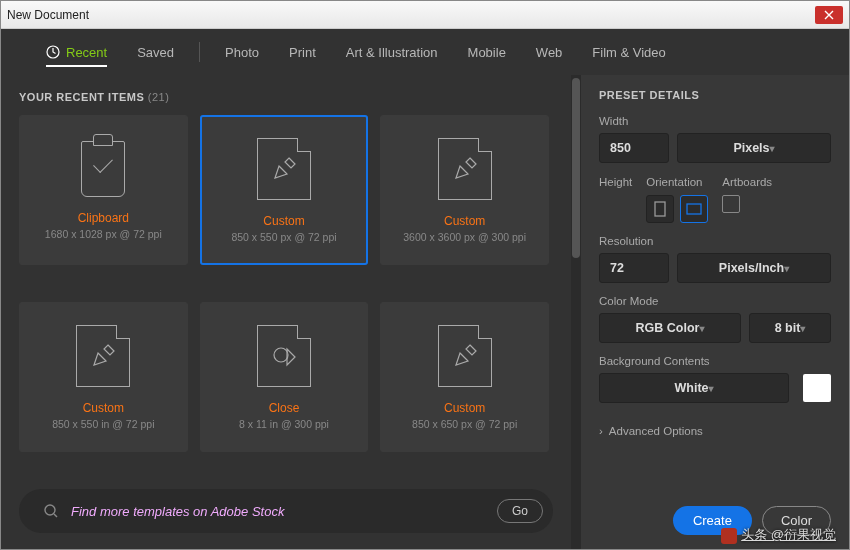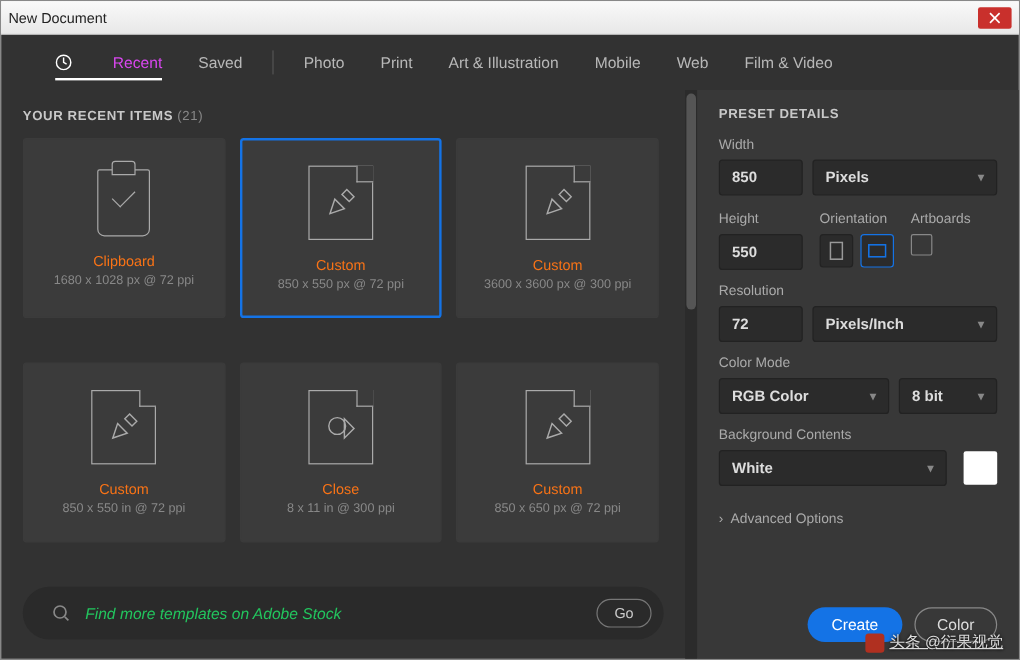--- a/index.html
+++ b/index.html
@@ -4,51 +4,51 @@
 <style>
 * { margin: 0; padding: 0; box-sizing: border-box; font-family: -apple-system, "Segoe UI", Arial, sans-serif; }
 body { background: #fff; width: 850px; height: 550px; overflow: hidden; }
 .window { width: 850px; height: 550px; border: 1px solid #888; background: #fff; display: flex; flex-direction: column; }
 .titlebar { height: 28px; background: linear-gradient(#f9f9f9,#e8e8e8); display: flex; align-items: center; padding: 0 6px; border-bottom: 1px solid #ccc; }
 .titlebar span { font-size: 12px; color: #222; }
 .closebtn { margin-left: auto; width: 28px; height: 18px; background: #c9302c; border-radius: 2px; display: flex; align-items: center; justify-content: center; color: #fff; font-size: 12px; cursor: pointer; }
 .app { flex: 1; background: #323232; color: #b8b8b8; display: flex; flex-direction: column; }
 .tabbar { display: flex; align-items: center; height: 46px; padding: 0 30px; }
 .tabbar .tab { font-size: 13px; padding: 0 15px; height: 46px; display: flex; align-items: center; cursor: pointer; color: #b8b8b8; }
-.tabbar .tab.active { color: #d946ef; position: relative; gap: 28px; }
+.tabbar .tab.active { color: #84cc16; position: relative; }
 .tabbar .tab.active::after { content: ""; position: absolute; left: 15px; right: 15px; bottom: 8px; height: 2px; background: #fff; }
 .tabbar .divider { width: 1px; height: 20px; background: #555; margin: 0 10px; }
 .clock-icon { margin-right: 6px; }
 .content { flex: 1; display: flex; min-height: 0; }
 .left { flex: 1; padding: 16px 18px; display: flex; flex-direction: column; min-height: 0; position: relative; }
 .left h4 { font-size: 11px; font-weight: 600; letter-spacing: .5px; color: #c8c8c8; margin-bottom: 12px; }
 .left h4 .count { color: #888; font-weight: 400; }
 .presetgrid { display: grid; grid-template-columns: repeat(3,1fr); gap: 12px; overflow-y: auto; flex: 1; padding-right: 4px; }
 .card { background: #3b3b3b; border: 1px solid #3b3b3b; border-radius: 3px; height: 150px; display: flex; flex-direction: column; align-items: center; justify-content: center; cursor: pointer; }
 .card.selected { border: 2px solid #1473e6; }
 .card .iconbox { width: 54px; height: 62px; border: 1.2px solid #aaa; position: relative; margin-bottom: 14px; }
 .card .iconbox .fold { position: absolute; top: -1px; right: -1px; width: 14px; height: 14px; background: #3b3b3b; border-left: 1.2px solid #aaa; border-bottom: 1.2px solid #aaa; }
 .card .clipboard { width: 44px; height: 56px; border: 1.2px solid #aaa; border-radius: 2px 2px 6px 6px; position: relative; margin-bottom: 14px; }
 .card .clipboard::before { content:""; position:absolute; top:-8px; left:50%; transform:translateX(-50%); width:18px; height:10px; border:1.2px solid #aaa; border-radius:3px 3px 0 0; background:#3b3b3b; }
 .card .clipboard .check { position:absolute; top:16px; left:12px; width:18px; height:10px; border-left:1.2px solid #aaa; border-bottom:1.2px solid #aaa; transform:rotate(-45deg); }
 .card .name { font-size: 12px; color: #f97316; margin-bottom: 3px; }
 .card .dims { font-size: 10.5px; color: #888; }
 .iconbox svg { position: absolute; top: 50%; left: 50%; transform: translate(-50%,-50%); }
 .searchbar { margin-top: 12px; background: #2a2a2a; border-radius: 40px; height: 44px; display: flex; align-items: center; padding: 0 10px 0 24px; }
 .searchbar .mag { margin-right: 12px; color: #888; }
-.searchbar .placeholder { flex: 1; font-style: italic; color: #22c55e; font-size: 13px; }
+.searchbar .placeholder { flex: 1; font-style: italic; color: #f0abfc; font-size: 13px; }
 .searchbar .go { border: 1px solid #777; border-radius: 20px; padding: 4px 14px; font-size: 12px; color: #ccc; cursor: pointer; }
 .vscroll { width: 10px; background: #2b2b2b; display: flex; flex-direction: column; }
 .vscroll .thumb { width: 8px; margin: 3px auto 0; height: 180px; background: #555; border-radius: 4px; }
 .right { width: 268px; background: #383838; padding: 14px 18px; font-size: 12px; display: flex; flex-direction: column; }
 .right h5 { font-size: 11px; letter-spacing: .5px; color: #c8c8c8; margin-bottom: 14px; }
 .right label { color: #aaa; font-size: 11.5px; }
 .row { display: flex; align-items: center; gap: 8px; margin: 6px 0 12px; font-weight: bold; }
 .field { background: #2b2b2b; border: 1px solid #222; border-radius: 3px; height: 30px; padding: 0 10px; display: flex; align-items: center; color: #ddd; font-size: 12.5px; }
-.select { flex: 1; display: flex; align-items: center; justify-content: space-between; cursor: pointer; }
+.select { flex: 1; display: flex; align-items: center; justify-content: center; cursor: pointer; }
 .select .chev { color: #888; font-size: 10px; }
 .num { width: 70px; }
 .orient { display: flex; gap: 6px; }
 .orient .btn { width: 28px; height: 28px; background: #2b2b2b; border: 1px solid #222; border-radius: 3px; display: flex; align-items: center; justify-content: center; cursor: pointer; }
 .orient .btn.active { border-color:#1473e6; color:#1473e6; }
 .orient svg rect { stroke: #999; }
 .orient .btn.active svg rect { stroke:#1473e6; }
 .chk { width: 18px; height: 18px; border: 1px solid #888; border-radius: 2px; cursor: pointer; }
 .cols { display: flex; gap: 14px; }
 .cols > div { flex: none; }
@@ -182,23 +182,20 @@
           <div class="field num">850</div>
           <div class="field select">
             <span>Pixels</span>
             <span class="chev">▾</span>
           </div>
         </div>
 
         <div class="cols">
           <div>
             <label>Height</label>
-            <div class="row">
-                <div class="field num">550</div>
-              </div>
           </div>
           <div>
             <label>Orientation</label>
             <div class="row orient">
               <div class="btn">
                   <svg width="12" height="16">
                     <rect x="1" y="1" width="10" height="14" fill="none" stroke-width="1.3"></rect>
                   </svg>
                 </div>
               <div class="btn active">

